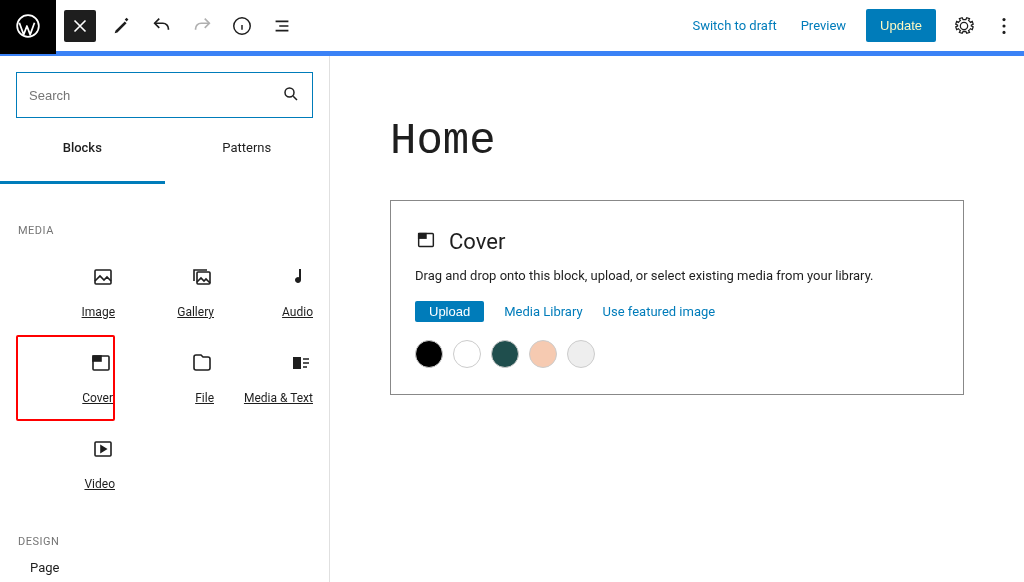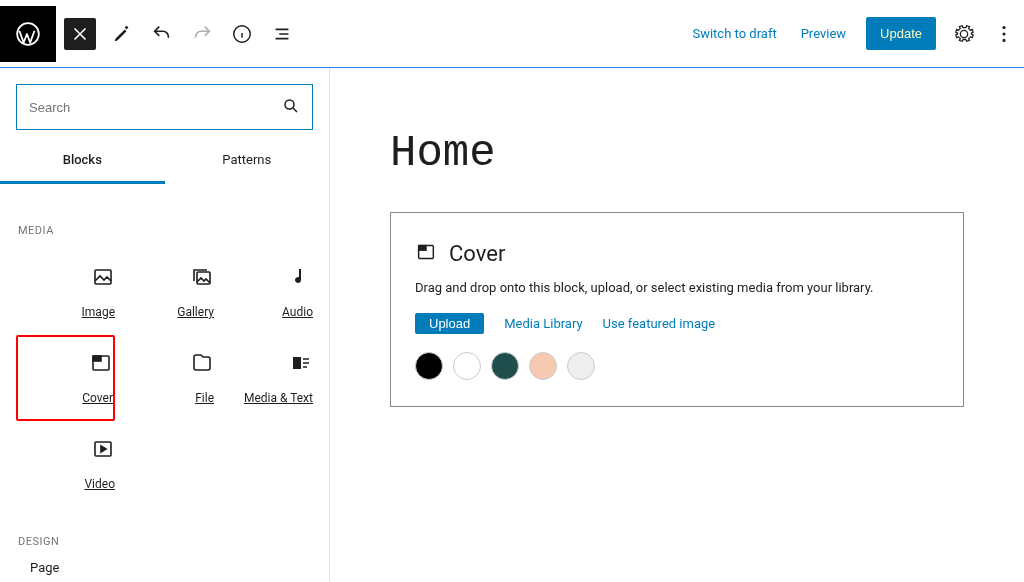--- a/index.html
+++ b/index.html
@@ -1,32 +1,32 @@
 <!DOCTYPE html>
 <html><head>
 <meta charset="utf-8">
 <style>
   * { box-sizing: border-box; margin: 0; padding: 0; }
   html, body { width: 1024px; height: 582px; font-family: -apple-system, BlinkMacSystemFont, "Segoe UI", Roboto, sans-serif; font-size: 13px; color: #1e1e1e; overflow: hidden; background: #fff; }
-  .toolbar { height: 68px; display: flex; align-items: center; border-bottom: 1px solid #3b82f6; justify-content: center; }
+  .toolbar { height: 56px; display: flex; align-items: center; border-bottom: 5px solid #3b82f6; justify-content: center; }
   .wp-logo { width: 56px; height: 56px; background: #000; display: flex; align-items: center; justify-content: center; color: #fff; }
   .toolbar-btn { width: 36px; height: 36px; display: flex; align-items: center; justify-content: center; border: none; background: transparent; cursor: pointer; margin: 0 2px; border-radius: 2px; }
   .toolbar-btn.close-btn { background: #1e1e1e; color: #fff; width: 32px; height: 32px; margin-left: 8px; margin-right: 6px; }
   .toolbar-btn svg { width: 22px; height: 22px; }
   .toolbar-btn.disabled svg { opacity: 0.35; }
   .toolbar-spacer { flex: 1; }
   .toolbar-link { color: #007cba; text-decoration: none; padding: 0 12px; font-size: 13px; cursor: pointer; }
   .update-btn { background: #007cba; color: #fef9c3; border: none; padding: 9px 14px; border-radius: 2px; font-size: 13px; cursor: pointer; margin: 0 8px; }
   .body-wrap { display: flex; height: calc(582px - 56px); }
   .inserter { width: 330px; border-right: 1px solid #e0e0e0; display: flex; flex-direction: column; position: relative; }
   .search-wrap { padding: 16px 16px 0 16px; }
   .search-box { display: flex; align-items: center; border: 1.5px solid #007cba; height: 46px; padding: 0 12px; }
   .search-input { flex: 1; border: none; outline: none; font-size: 13px; color: #701a75; }
   .tabs { display: flex; margin-top: 10px; }
-  .tab { flex: 1; text-align: center; padding: 12px 0 14px; font-size: 13px; cursor: pointer; border-bottom: 1.5px solid transparent; }
+  .tab { flex: 1; text-align: center; padding: 12px 0 26px; font-size: 13px; cursor: pointer; border-bottom: 1.5px solid transparent; }
   .tab.active { border-bottom: 3px solid #007cba; font-weight: 500; }
   .inserter-body { overflow-y: auto; flex: 1; padding: 12px 16px; }
   .inserter-body::-webkit-scrollbar { width: 14px; }
   .inserter-body::-webkit-scrollbar-thumb { background: #c1c1c1; }
   .cat-title { font-size: 11px; color: #757575; text-transform: uppercase; letter-spacing: 0.5px; padding: 28px 0 12px 2px; }
   .block-grid { display: grid; grid-template-columns: repeat(3, 1fr); gap: 0; }
   .block-item { display: flex; flex-direction: column; align-items: flex-end; justify-content: center; height: 86px; cursor: pointer; border-radius: 2px; text-decoration: underline; }
   .block-item svg { width: 24px; height: 24px; margin-bottom: 16px; }
   .block-item-label { font-size: 12px; }
   .block-item.highlight { border: 2px solid #ff0000; }

